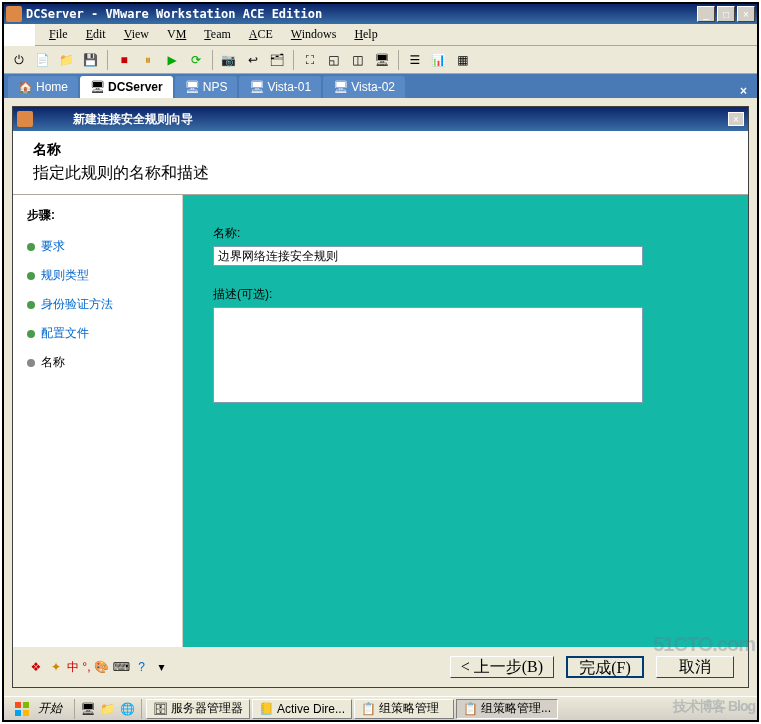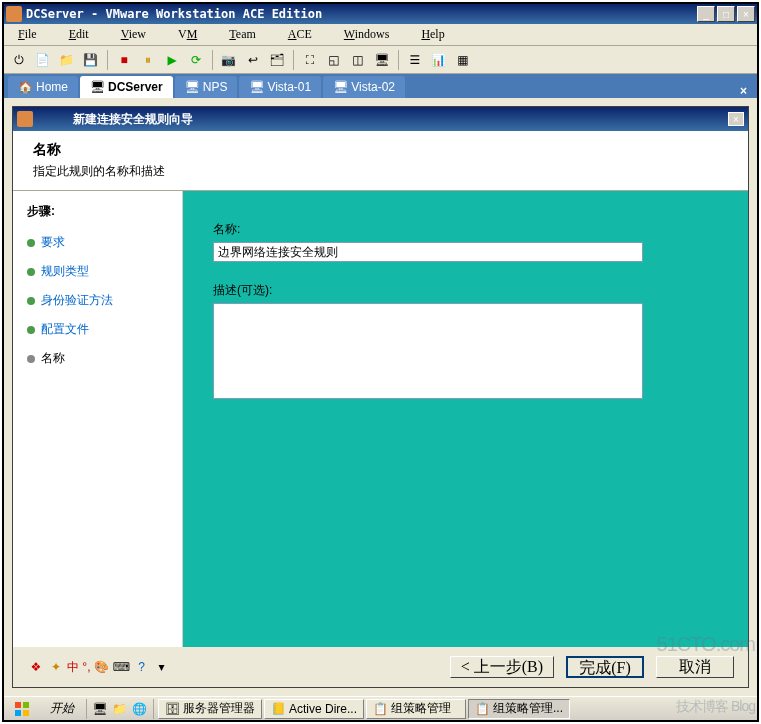--- a/index.html
+++ b/index.html
@@ -5,21 +5,21 @@
 * { box-sizing: border-box; margin: 0; padding: 0; }
 body { font-family: "Microsoft YaHei", SimSun, Tahoma, sans-serif; font-size: 12px; background: #fff; width: 761px; height: 724px; position: relative; overflow: hidden; }
 .outer { border: 2px solid #000; width: 757px; height: 720px; margin: 2px; position: relative; background: #fff; }
 
 .titlebar { height: 20px; background: linear-gradient(#0a246a, #3a6ea5); color: #fff; display: flex; align-items: center; padding: 0 2px; }
 .titlebar .icon { width: 16px; height: 16px; background: #d84; border-radius: 2px; margin-right: 4px; display: inline-block; }
 .titlebar .title { flex: 1; font-weight: bold; font-family: "SimSun", monospace; font-size: 12px; }
 .titlebar .winbtns { display: flex; gap: 2px; }
 .titlebar .winbtn { width: 18px; height: 16px; background: #d4d0c8; border: 1px solid #fff; border-right-color: #404040; border-bottom-color: #404040; display: flex; align-items: center; justify-content: center; font-size: 10px; font-family: Arial; cursor: pointer; }
 
-.menubar { height: 22px; background: #ece9d8; border-bottom: 1px solid #aca899; display: flex; align-items: center; padding: 0 6px; gap: 16px; font-family: "MS Sans Serif", Tahoma; }
+.menubar { height: 22px; background: #ece9d8; border-bottom: 1px solid #aca899; display: flex; align-items: center; padding: 0 6px; gap: 2px; font-family: "MS Sans Serif", Tahoma; margin-left: 31px; }
 .menubar span { padding: 2px 8px; cursor: pointer; }
 .menubar span u { text-decoration: underline; }
 
 .toolbar { height: 28px; background: #ece9d8; border-bottom: 1px solid #aca899; display: flex; align-items: center; padding: 0 4px; gap: 2px; }
 .toolbar .tb { width: 22px; height: 22px; display: flex; align-items: center; justify-content: center; cursor: pointer; border: 1px solid transparent; }
 .toolbar .sep { width: 1px; height: 20px; background: #aca899; margin: 0 3px; }
 
 .tabbar { height: 24px; background: #4a7ab5; display: flex; align-items: flex-end; padding: 0 4px; }
 .tab { height: 22px; padding: 0 10px; display: flex; align-items: center; gap: 4px; color: #fff; cursor: pointer; border-radius: 3px 3px 0 0; margin-right: 2px; background: #5a8ac5; }
 .tab.active { background: #fff; color: #000; }
@@ -28,21 +28,21 @@
 
 .content { position: absolute; top: 94px; left: 0; right: 0; bottom: 24px; background: #ece9d8; padding: 8px; }
 .wizard { border: 1px solid #404040; background: #ece9d8; height: 100%; position: relative; }
 .wizard .wtitle { height: 24px; background: linear-gradient(#0a246a, #3a6ea5); color: #fff; display: flex; align-items: center; padding: 0 4px; gap: 36px; }
 .wizard .wtitle .wicon { width: 16px; height: 16px; background: #d84; margin-right: 4px; border-radius: 2px; }
 .wizard .wtitle .wt { flex: 1; font-weight: bold; }
 .wizard .wtitle .wclose { width: 16px; height: 14px; background: #d4d0c8; border: 1px solid #fff; display: flex; align-items: center; justify-content: center; font-size: 10px; cursor: pointer; }
 
 .wheader { background: #fff; padding: 10px 20px; border-bottom: 1px solid #aca899; }
 .wheader .wh1 { font-weight: bold; font-size: 14px; margin-bottom: 4px; }
-.wheader .wh2 { font-size: 12px; }
+.wheader .wh2 { font-size: 16px; }
 
 .wbody { display: flex; height: calc(100% - 114px); justify-content: space-between; }
 .steps { width: 170px; background: #fff; border-right: 1px solid #d4d0c8; padding: 8px 0; }
 .steps .stitle { font-weight: bold; padding: 4px 14px 8px; }
 .steps .step { padding: 6px 14px; display: flex; align-items: center; gap: 6px; cursor: pointer; color: #0066cc; }
 .steps .step.current { color: #000; }
 .steps .bullet { width: 8px; height: 8px; border-radius: 50%; background: #4a9c4a; display: inline-block; }
 .steps .step.current .bullet { background: #888; }
 
 .form { flex: 1; padding: 30px 30px 10px 30px; background: #14b8a6; position: relative; }
@@ -52,30 +52,30 @@
 .form .gap { height: 20px; }
 
 .wfooter { position: absolute; bottom: 0; left: 0; right: 0; height: 40px; border-top: 0; display: flex; align-items: center; padding: 0 14px; background: #ece9d8; }
 .wfooter .icons { display: flex; gap: 2px; align-items: center; }
 .wfooter .icons span { width: 18px; height: 18px; display: flex; align-items: center; justify-content: center; }
 .wfooter .btns { margin-left: auto; display: flex; gap: 12px; }
 .wfooter button { height: 22px; min-width: 78px; padding: 0 10px; background: #ece9d8; border: 1px solid #404040; border-top-color: #fff; border-left-color: #fff; cursor: pointer; font-family: SimSun; font-size: 16px; }
 .wfooter button.default { border: 2px solid #003c74; }
 
 .taskbar { position: absolute; bottom: 0; left: 0; right: 0; height: 24px; background: linear-gradient(#ece9d8, #d4d0c8); border-top: 1px solid #fff; display: flex; align-items: center; padding: 0 2px; gap: 2px; }
-.taskbar .start { height: 20px; padding: 0 8px; display: flex; align-items: center; gap: 20px; cursor: pointer; font-style: italic; }
+.taskbar .start { height: 20px; padding: 0 8px; display: flex; align-items: center; gap: 8px; cursor: pointer; font-style: italic; }
 .taskbar .startflag { width: 16px; height: 16px; display: inline-block; }
 .taskbar .tsep { width: 1px; height: 20px; background: #aca899; margin: 0 2px; }
 .taskbar .qlaunch { display: flex; gap: 2px; }
 .taskbar .qlaunch span { width: 18px; height: 18px; display: flex; align-items: center; justify-content: center; cursor: pointer; }
 .taskbar .task { height: 20px; min-width: 100px; max-width: 120px; padding: 0 6px; background: #ece9d8; border: 1px solid #fff; border-right-color: #808080; border-bottom-color: #808080; display: flex; align-items: center; gap: 4px; cursor: pointer; white-space: nowrap; overflow: hidden; }
 .taskbar .task.active { border: 1px solid #808080; border-right-color: #fff; border-bottom-color: #fff; background: #d4d0c8; }
 .taskbar .task .ticon { width: 14px; height: 14px; display: inline-block; flex-shrink: 0; }
 
-.watermark { position: absolute; right: 6px; bottom: 8px; font-family: Arial; font-weight: normal; font-size: 20px; color: rgba(100,120,140,0.35); pointer-events: none; letter-spacing: -1px; }
+.watermark { position: absolute; right: 6px; bottom: 8px; font-family: Arial; font-weight: bold; font-size: 20px; color: rgba(100,120,140,0.35); pointer-events: none; letter-spacing: -1px; }
 .watermark .sub { font-size: 14px; display: block; text-align: right; margin-top: 42px; }
 </style>
 </head>
 <body>
 
 <div class="outer">
   <div class="titlebar">
     <span class="icon"></span>
     <span class="title">DCServer - VMware Workstation ACE Edition</span>
     <div class="winbtns">

